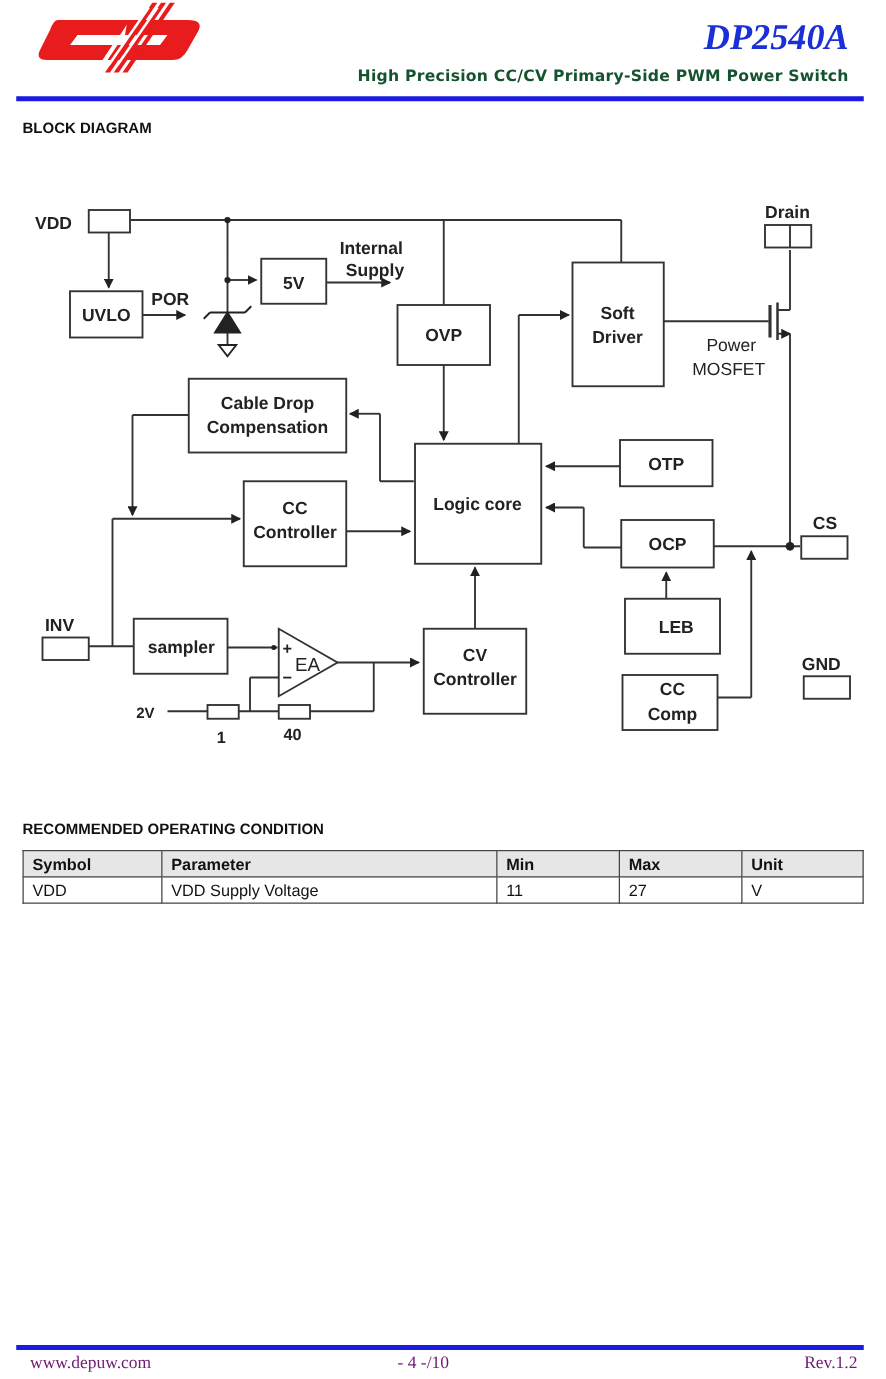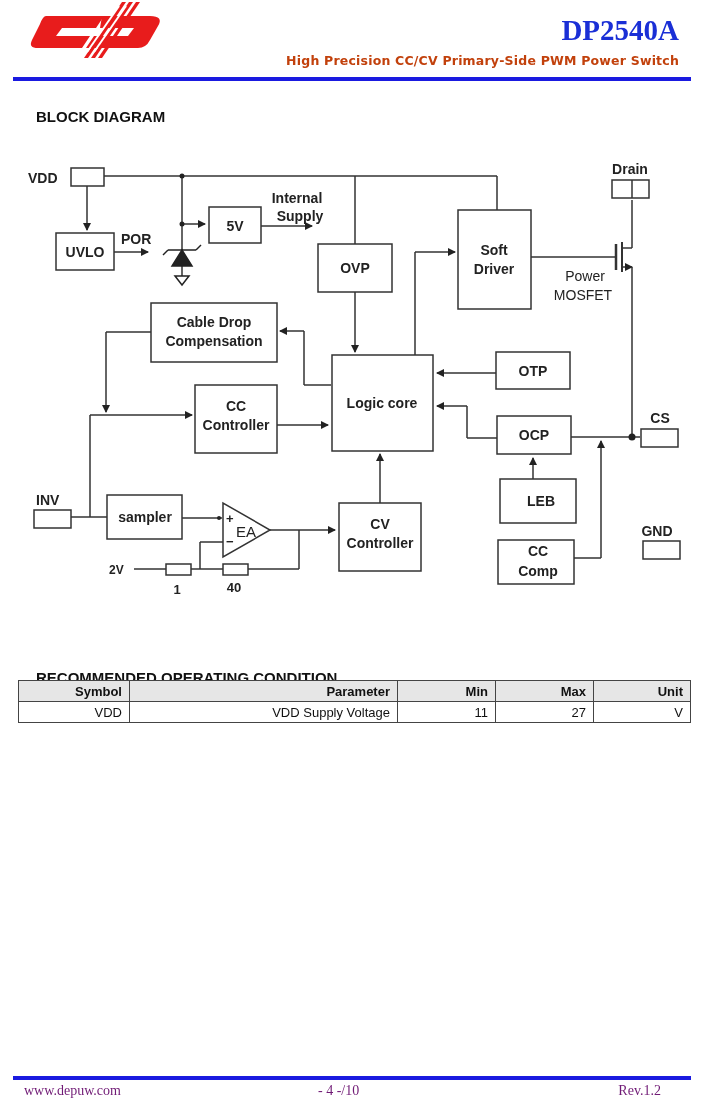--- a/index.html
+++ b/index.html
@@ -1,35 +1,35 @@
 <!DOCTYPE html>
 <html><head>
 <meta charset="utf-8">
 <style>
   html, body { margin: 0; padding: 0; background: #ffffff; }
   body { width: 709px; height: 1103px; position: relative; overflow: hidden; font-family: "Liberation Sans", sans-serif; color: #111; }
   .logo { position: absolute; left: 26px; top: 2px; width: 140px; height: 58px; }
-  .doc-title { position: absolute; right: 30px; top: 14px; font-family: "Liberation Serif", serif; font-weight: bold; font-size: 29px; color: #1a2fd6; }
-  .doc-subtitle { position: absolute; right: 30px; top: 53px; font-family: "DejaVu Sans", sans-serif; font-weight: bold; font-size: 12.5px; letter-spacing: 0.2px; color: #c2410c; }
+  .doc-title { position: absolute; right: 30px; top: 14px; font-family: "Liberation Serif", serif; font-style: italic; font-weight: bold; font-size: 29px; color: #1a2fd6; }
+  .doc-subtitle { position: absolute; right: 30px; top: 53px; font-family: "DejaVu Sans", sans-serif; font-weight: bold; font-size: 12.5px; letter-spacing: 0.2px; color: #14532d; }
   .rule-top { position: absolute; left: 13px; top: 77px; width: 678px; height: 4px; background: #1a1ae0; }
-  .section-title { position: absolute; left: 36px; font-weight: bold; font-size: 15px; color: #111; margin-top: 13px; }
+  .section-title { position: absolute; left: 18px; font-weight: bold; font-size: 12px; color: #111; }
   #sec-block { top: 95px; }
   #sec-roc { top: 656px; }
   svg.diagram { position: absolute; left: 0; top: 120px; }
   svg.diagram text { font-family: "Liberation Sans", sans-serif; font-weight: bold; fill: #222; }
   svg.diagram .thin { font-weight: normal; }
   table.roc { position: absolute; left: 18px; top: 680px; width: 673px; border-collapse: collapse; font-size: 13px; }
-  table.roc th, table.roc td { border: 1px solid #444; padding: 2px 7px; text-align: right; height: 16px; }
+  table.roc th, table.roc td { border: 1px solid #444; padding: 2px 7px; text-align: left; height: 16px; }
   table.roc th { background: #e6e6e6; font-weight: bold; }
   table.roc td.sym sub { font-size: 9px; vertical-align: baseline; }
   .rule-bottom { position: absolute; left: 13px; top: 1076px; width: 678px; height: 4px; background: #1a1ae0; }
   .footer { position: absolute; top: 1083px; font-family: "Liberation Serif", serif; font-size: 14px; color: #701a75; }
   #footer-url { left: 24px; }
   #footer-page { left: 318px; }
-  #footer-rev { right: 48px; }
+  #footer-rev { right: 23px; }
 </style>
 </head>
 <body>
 
 <svg class="logo" viewBox="0 0 140 58">
   <g fill="#e81c1c">
     <path d="M20 14 L78 14 L70 26 L36 26 L30 34 L64 34 L56 46 L12 46 Q2 46 6 38 L14 22 Q17 14 20 14 Z"></path>
     <path d="M76 14 L124 14 Q138 14 132 24 L124 38 Q120 46 112 46 L60 46 L68 34 L102 34 L108 26 L74 26 Z"></path>
     <path d="M58 56 L96 0 L100 0 L62 56 Z"></path>
     <path d="M65 56 L103 0 L107 0 L69 56 Z"></path>

